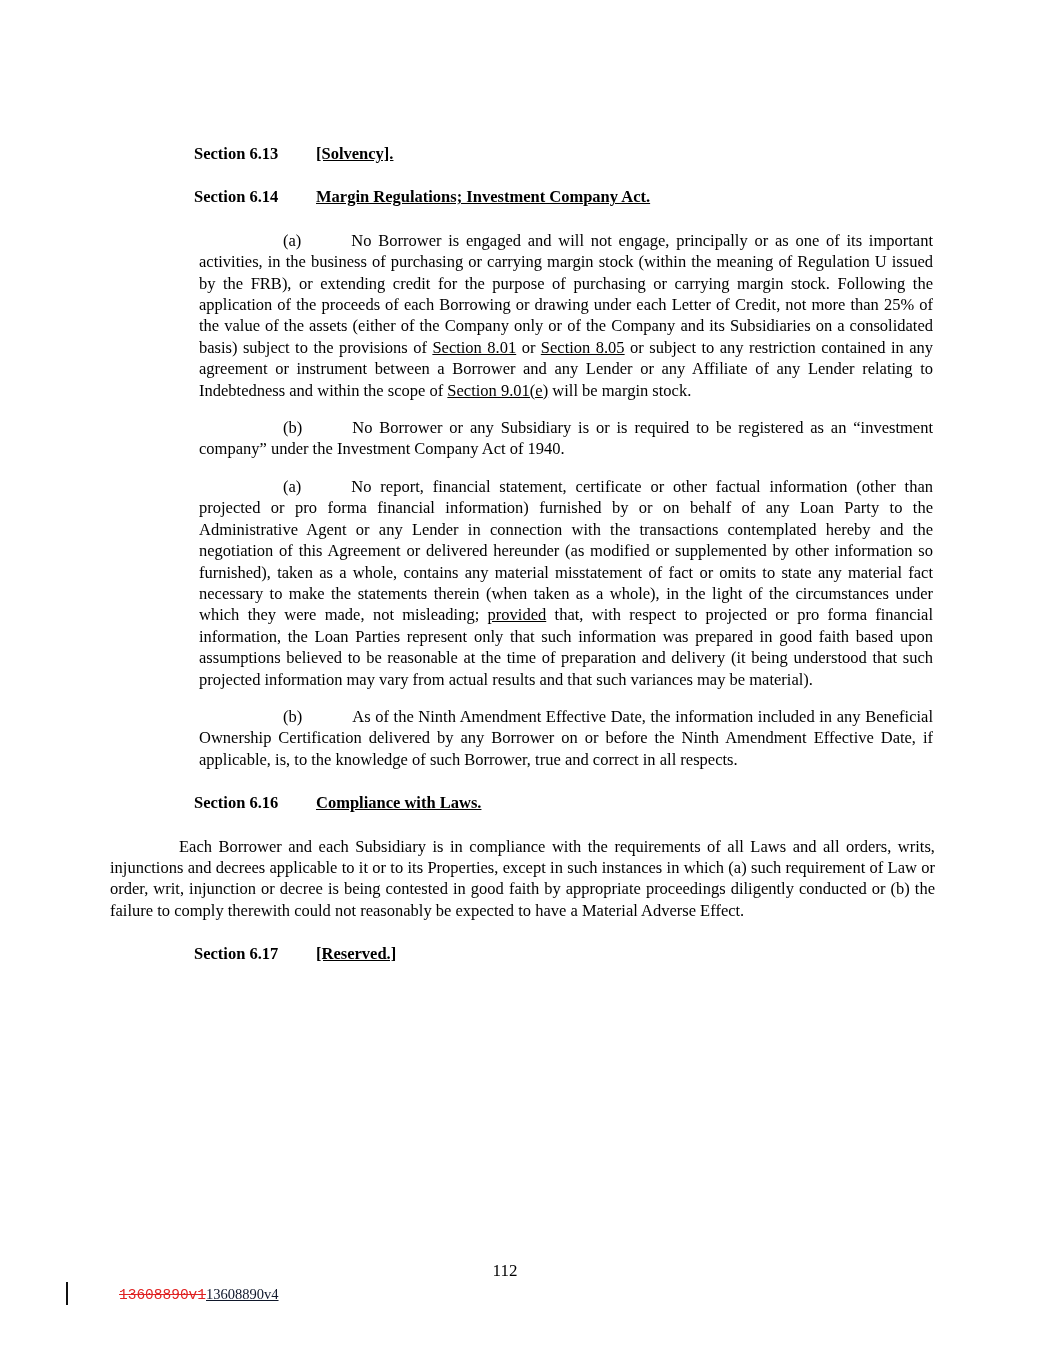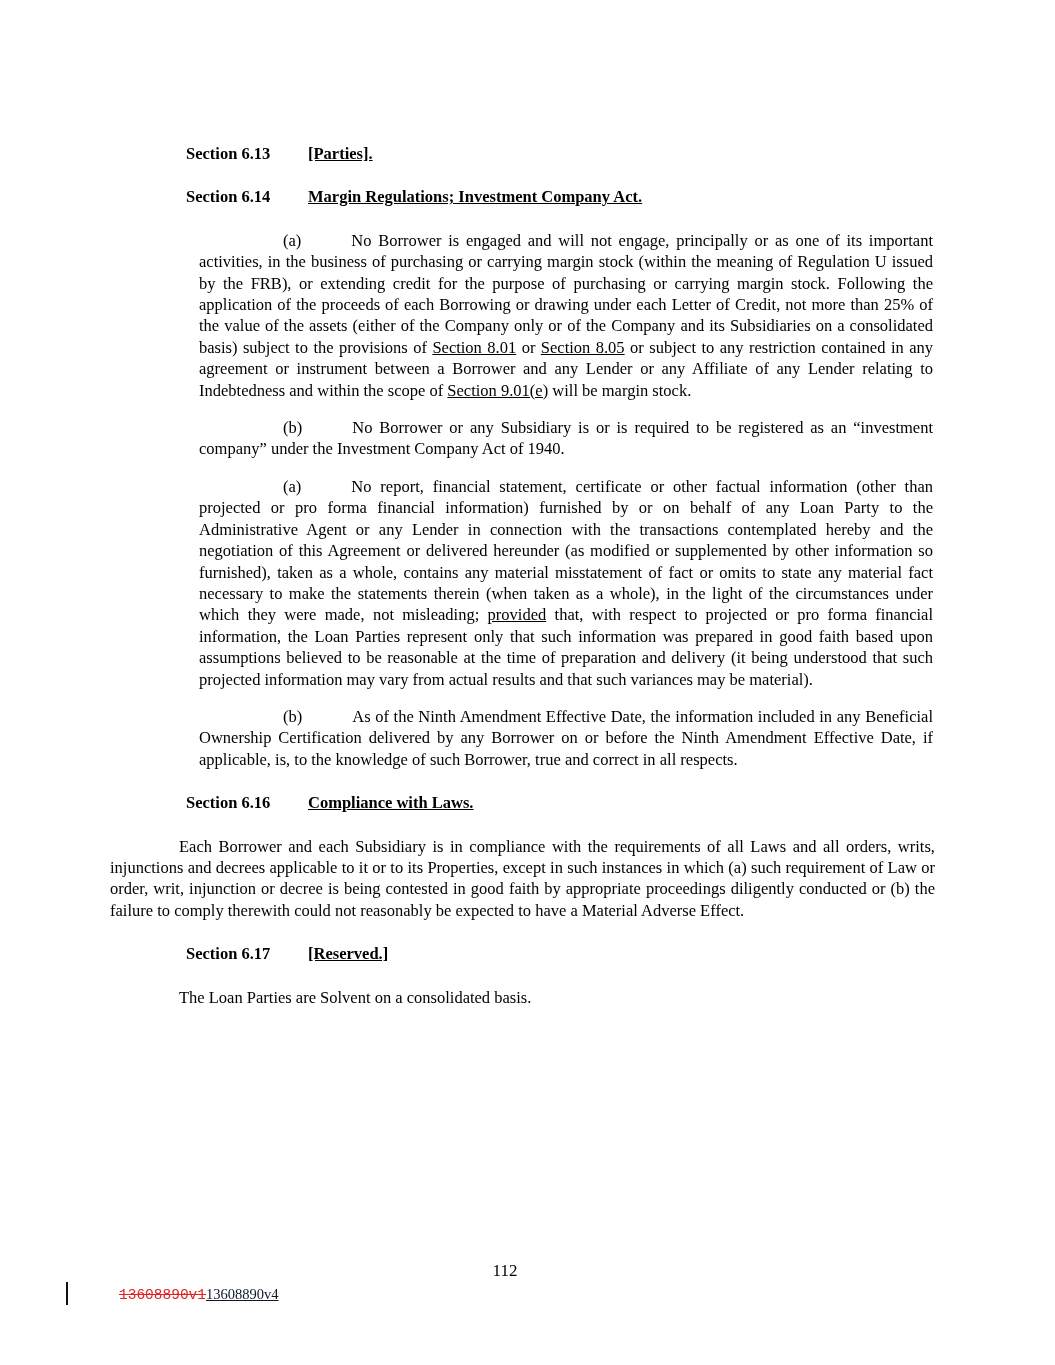--- a/index.html
+++ b/index.html
@@ -26,20 +26,21 @@
   }
   .heading {
     font-weight: bold;
     margin: 22px 0;
     padding-left: 76px;
     white-space: nowrap;
   }
   .h-label {
     display: inline-block;
     width: 122px;
+    margin-left: 8px;
   }
   .h-title {
     text-decoration: underline;
   }
   .para {
     text-align: justify;
     margin: 16px 0;
   }
   .para.indent {
     margin-left: 89px;
@@ -91,21 +92,21 @@
     background: #111111;
   }
 </style>
 </head>
 <body>
 
 <div class="page">
   <div class="content">
 
     <div class="heading">
-      <span class="h-label">Section 6.13</span><span class="h-title">[Parties].</span>
+      <span class="h-label">Section 6.13</span><span class="h-title">[Solvency].</span>
     </div>
 
     <div class="heading">
       <span class="h-label">Section 6.14</span><span class="h-title">Margin Regulations; Investment Company Act.</span>
     </div>
 
     <p class="para indent"><span>(a)</span><span class="tab"></span><span>No Borrower is engaged and will not engage, principally or as one of its important activities, in the business of purchasing or carrying margin stock (within the meaning of Regulation U issued by the FRB), or extending credit for the purpose of purchasing or carrying margin stock.  Following the application of the proceeds of each Borrowing or drawing under each Letter of Credit, not more than 25% of the value of the assets (either of the Company only or of the Company and its Subsidiaries on a consolidated basis) subject to the provisions of </span><span class="u">Section 8.01</span><span> or </span><span class="u">Section 8.05</span><span> or subject to any restriction contained in any agreement or instrument between a Borrower and any Lender or any Affiliate of any Lender relating to Indebtedness and within the scope of </span><span class="u">Section 9.01(e)</span><span> will be margin stock.</span></p>
 
     <p class="para indent"><span>(b)</span><span class="tab"></span><span>No Borrower or any Subsidiary is or is required to be registered as an “investment company” under the Investment Company Act of 1940.</span></p>
 
@@ -118,21 +119,20 @@
       <span class="h-label">Section 6.16</span><span class="h-title">Compliance with Laws.</span>
     </div>
 
     <p class="para flush"><span>Each Borrower and each Subsidiary is in compliance with the requirements of all Laws and all orders, writs, injunctions and decrees applicable to it or to its Properties, except in such instances in which (a) such requirement of Law or order, writ, injunction or decree is being contested in good faith by appropriate proceedings diligently conducted or (b) the failure to comply therewith could not reasonably be expected to have a Material Adverse Effect.</span></p>
 
     <div class="heading">
       <span class="h-label">Section 6.17</span><span class="h-title">[Reserved.]</span>
     </div>
 
 
-    <p class="para flush"><span>The Loan Parties are Solvent on a consolidated basis.</span></p>
 
   </div>
 
   <div class="page-number">112</div>
 
   <div class="change-bar"></div>
 
   <div class="footer-ids">
     <span class="del">13608890v1</span><span class="ins">13608890v4</span>
   </div>

